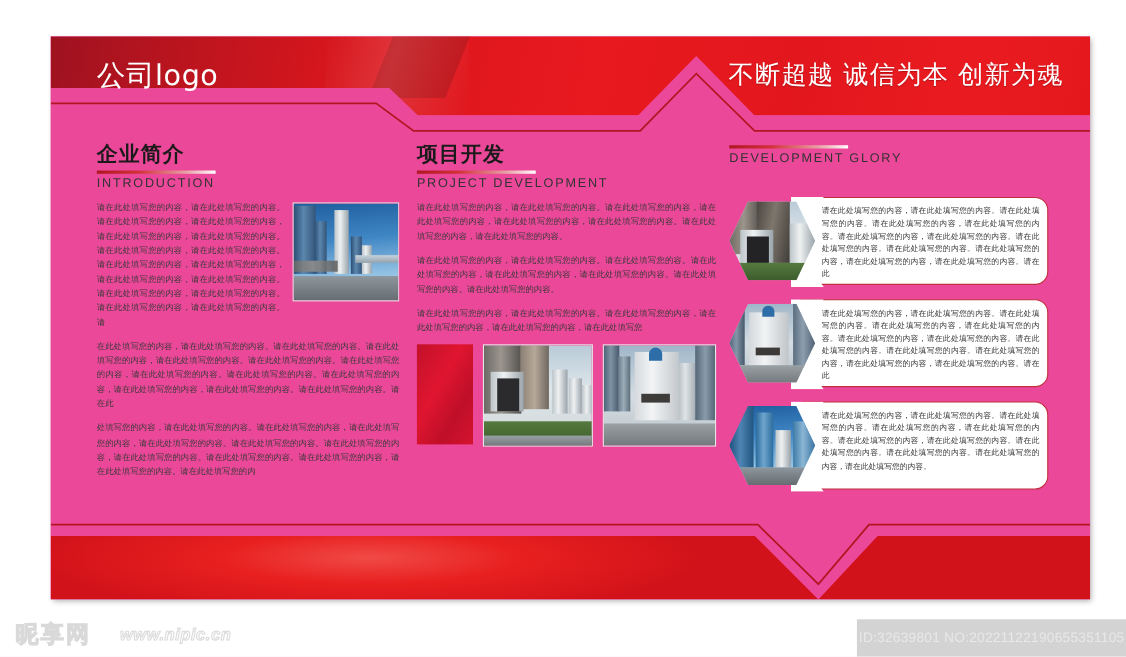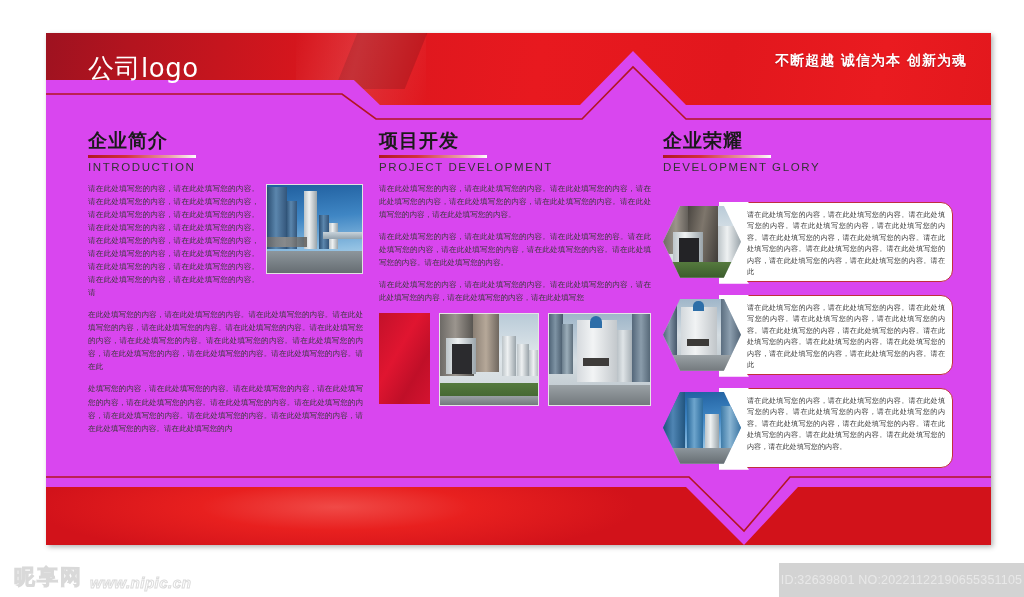--- a/index.html
+++ b/index.html
@@ -1,38 +1,38 @@
 <!DOCTYPE html>
 <html><head>
 <meta charset="utf-8">
 <style>
   html,body{margin:0;padding:0;background:#ffffff;}
   body{width:1024px;height:597px;overflow:hidden;font-family:"Liberation Sans","DejaVu Sans",sans-serif;}
 
   .stage{position:relative;width:1024px;height:597px;background:#fff;}
 
   
-  .board{position:absolute;left:46px;top:33px;width:945px;height:512px;background:#d946ef;
+  .board{position:absolute;left:46px;top:33px;width:945px;height:512px;background:#ec4899;
          box-shadow:2px 2px 5px rgba(0,0,0,.30);}
 
   
   .header{position:absolute;left:0;top:0;width:945px;height:88px;overflow:hidden;}
   .header-red{position:absolute;left:0;top:0;width:945px;height:72px;
        background:linear-gradient(100deg,#9e1220 0%,#b3141f 9%,#d8161d 28%,#e8191f 52%,#e2171d 72%,#ea1b20 88%,#e3181d 100%);
        -webkit-clip-path:polygon(0 0,945px 0,945px 72px,945px 72px,640px 72px,587px 18px,534px 72px,334px 72px,308px 47px,0 47px);
        clip-path:polygon(0 0,945px 0,945px 72px,945px 72px,640px 72px,587px 18px,534px 72px,334px 72px,308px 47px,0 47px);}
   .header-sheen{position:absolute;left:250px;top:0;width:130px;height:72px;
        background:linear-gradient(105deg,rgba(255,255,255,0) 0%,rgba(255,255,255,.13) 45%,rgba(255,255,255,0) 100%);
        pointer-events:none;}
   .header-sheen2{position:absolute;left:300px;top:0;width:70px;height:56px;
        background:rgba(120,10,18,.30);transform:skewX(-22deg);pointer-events:none;}
   .header-line{position:absolute;left:0;top:0;width:945px;height:88px;pointer-events:none;}
   .logo{position:absolute;left:42px;top:18px;color:#fff;font-size:26px;letter-spacing:.5px;
         font-family:"DejaVu Sans","Liberation Sans",sans-serif;}
-  .slogan{position:absolute;right:24px;top:19px;color:#fff;font-size:14px;font-weight:bold;
+  .slogan{position:absolute;right:24px;top:19px;color:#fff;font-size:23px;font-weight:normal;
         letter-spacing:1px;font-family:"DejaVu Sans","Liberation Sans",sans-serif;
         text-shadow:0 1px 1px rgba(110,0,8,.45);}
 
   
   .content{position:absolute;left:0;top:96px;width:945px;height:330px;}
   .col{position:absolute;top:0;}
   .col1{left:42px;width:275px;}
   .col2{left:333px;width:272px;}
   .col3{left:617px;width:290px;}
 
@@ -86,21 +86,21 @@
 
   
   .footer{position:absolute;left:0;bottom:0;width:945px;height:86px;overflow:hidden;}
   .footer-red{position:absolute;left:0;bottom:0;width:945px;height:58px;
        background:radial-gradient(ellipse 300px 52px at 290px 20px,#f04a47 0%,#e8201f 45%,#d2121a 100%);
        -webkit-clip-path:polygon(0 0,640px 0,698px 58px,752px 0,945px 0,945px 58px,0 58px);
        clip-path:polygon(0 0,640px 0,698px 58px,752px 0,945px 0,945px 58px,0 58px);}
   .footer-line{position:absolute;left:0;bottom:0;width:945px;height:86px;pointer-events:none;}
 
   
-  .wm-left{position:absolute;left:14px;top:563px;display:flex;align-items:flex-end;gap:7px;}
+  .wm-left{position:absolute;left:14px;top:563px;display:flex;align-items:center;gap:26px;}
   .wm-cn{font-size:21px;font-weight:bold;letter-spacing:2px;color:transparent;
          -webkit-text-stroke:1px #d9d9d9;font-family:"DejaVu Sans","Liberation Sans",sans-serif;}
   .wm-en{font-size:15px;font-style:italic;font-weight:bold;letter-spacing:.5px;color:transparent;
          -webkit-text-stroke:1px #dcdcdc;font-family:"Liberation Sans",sans-serif;}
   .wm-id{position:absolute;right:0;top:563px;width:245px;height:34px;background:#d3d3d3;
          color:#e8e8e8;font-size:12.5px;letter-spacing:.2px;display:flex;align-items:center;
          justify-content:center;font-family:"Liberation Sans",sans-serif;}
 </style>
 </head>
 <body>
@@ -189,21 +189,20 @@
               <div class="twr-l" style="left:68px;top:16px;width:15px;height:52px;background:linear-gradient(90deg,#b9c1c6,#dfe4e7 40%,#a7b0b6);"></div>
               <div class="twr" style="left:83px;top:0;width:20px;height:68px;background:linear-gradient(90deg,#54677a,#8a9cab 45%,#4b5d6d);"></div>
               <div class="road" style="height:20px;"></div>
             </div>
           </div>
         </div>
       </div>
 
       <div class="col col3">
         <div class="sec-head">
-          <div class="sec-cn">企业荣耀</div>
           <div class="sec-rule"></div>
           <div class="sec-en">DEVELOPMENT  GLORY</div>
         </div>
 
         <div style="margin-top:29px;">
 
           <div class="honor">
             <div class="hbox">
               <div class="hnotch"></div>
               <div class="htxt">请在此处填写您的内容，请在此处填写您的内容。请在此处填写您的内容。请在此处填写您的内容，请在此处填写您的内容。请在此处填写您的内容，请在此处填写您的内容。请在此处填写您的内容。请在此处填写您的内容。请在此处填写您的内容，请在此处填写您的内容，请在此处填写您的内容。请在此</div>

